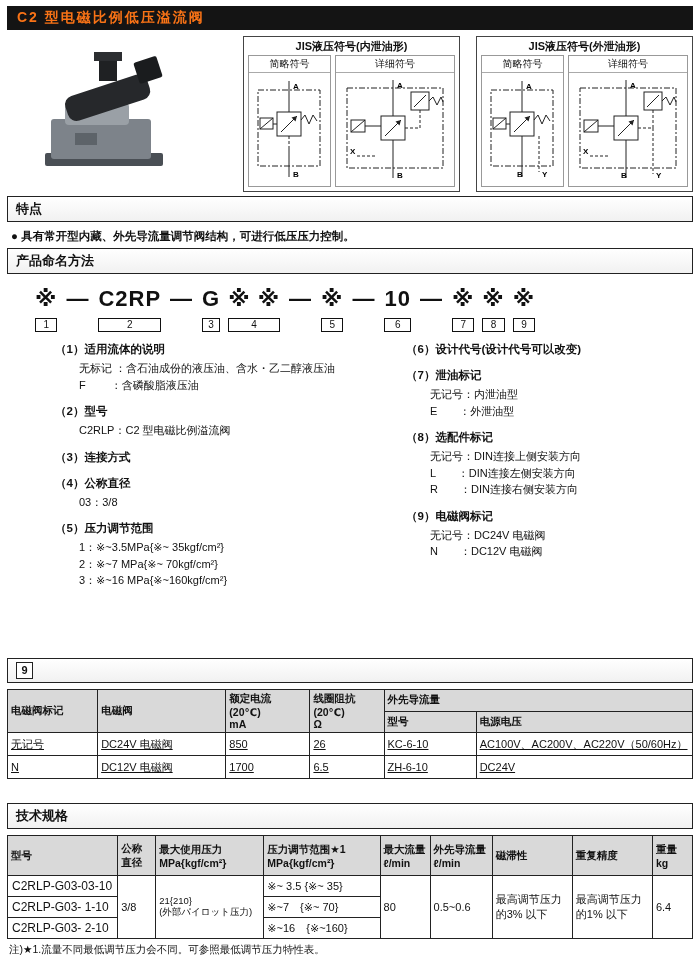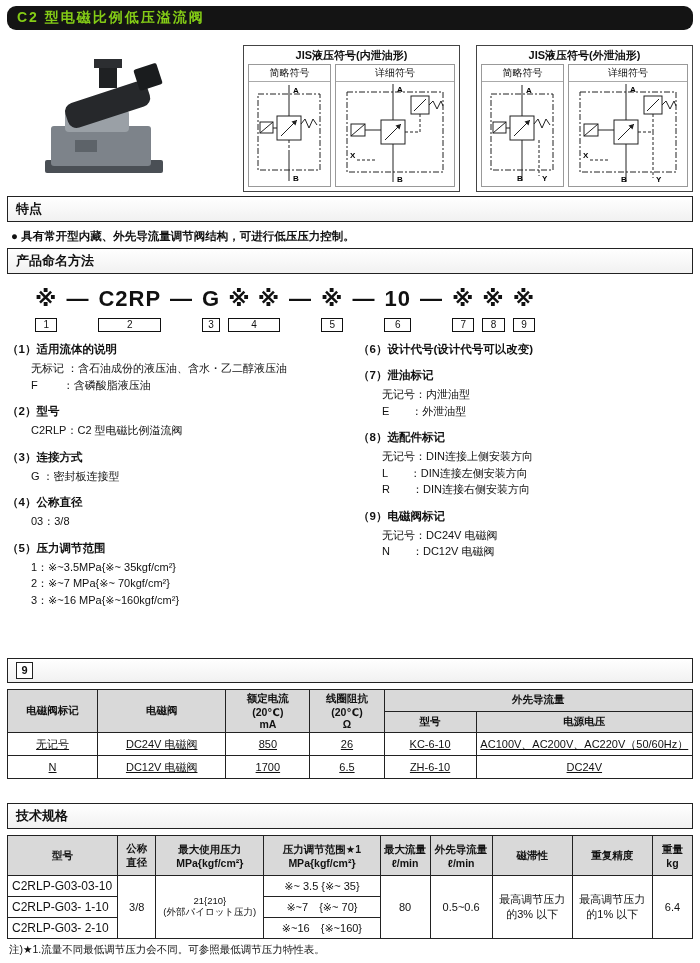--- a/index.html
+++ b/index.html
@@ -4,25 +4,25 @@
 <style>
   * { margin:0; padding:0; box-sizing:border-box; }
   html,body { background:#fff; }
   body {
     width:700px; height:963px; overflow:hidden; position:relative;
     font-family:"Liberation Sans","DejaVu Sans",sans-serif; color:#111;
   }
   .page { padding:6px 7px; }
 
   .title-bar {
-    background:#141414; color:#84cc16; font-weight:bold; font-size:14px;
-    padding:3px 10px; letter-spacing:2px;border-radius:9px;
+    background:#141414; color:#f97316; font-weight:bold; font-size:14px;
+    padding:3px 10px; letter-spacing:2px;
   }
 
-  .top-row { display:flex; gap:16px; margin-top:6px; height:156px;align-items:flex-end; }
+  .top-row { display:flex; gap:16px; margin-top:6px; height:156px; }
   .photo-area { width:220px; display:flex; align-items:center; justify-content:center; }
   .jis-box { flex:1; border:1px solid #444; display:flex; flex-direction:column; background:#fff; }
   .jis-title { font-size:11px; font-weight:bold; text-align:center; padding:2px 0 1px; }
   .jis-inner { flex:1; display:flex; gap:4px; padding:0 4px 4px; }
   .jis-cell { border:1px solid #999; display:flex; flex-direction:column; background:#fff; }
   .jis-cell.simple { width:40%; }
   .jis-cell.detail { flex:1; }
   .jis-cell-label { font-size:10px; text-align:center; border-bottom:1px solid #aaa; padding:1px 0; }
   .jis-draw { flex:1; display:flex; align-items:center; justify-content:center; }
 
@@ -42,27 +42,27 @@
   .code-row { display:flex; align-items:flex-start; margin:12px 0 4px 24px; }
   .seg { display:flex; flex-direction:column; align-items:center; margin:0 4px; }
   .seg-text { font-size:22px; font-weight:bold; line-height:26px; letter-spacing:1px; white-space:nowrap; }
   .seg-dash .seg-text { margin:0 1px; }
   .seg-box {
     align-self:stretch; border:1px solid #111; height:14px; line-height:12px;
     font-size:10px; text-align:center; margin-top:6px; min-width:16px;
   }
 
   .explain-cols { display:flex; gap:16px; margin-top:10px; font-size:11px; min-height:292px; }
-  .col { flex:1; }
+  .col { flex:1;margin-left:48px; }
   .exp-item { margin-bottom:11px; }
   .exp-head { font-weight:bold; font-size:11.5px; margin-bottom:3px; }
   .exp-line { padding-left:24px; line-height:1.5; }
 
   table { border-collapse:collapse; width:100%; margin-top:6px; table-layout:fixed; }
-  th,td { border:1px solid #222; font-size:11px; text-align:center; padding:2px 3px; vertical-align:middle; }
+  th,td { border:1px solid #222; font-size:11px; text-align:left; padding:2px 3px; vertical-align:middle; }
   th { background:#d9d9d9; font-weight:bold; font-size:10.5px; }
   .pre { white-space:pre-line; }
   .t1 tbody tr { height:23px;text-decoration:underline; }
   .t2 th { height:40px; }
   .t2 tbody tr { height:21px; }
   .t2 td.model { text-align:left; padding-left:4px; font-size:12px; }
   .t2 td.small { font-size:9.5px; }
 
   .numbox {
     border:1px solid #222; width:17px; height:17px; line-height:15px; text-align:center;
@@ -268,21 +268,20 @@
         <div class="exp-head">（1）适用流体的说明</div>
         <div class="exp-line">无标记 ：含石油成份的液压油、含水・乙二醇液压油</div>
         <div class="exp-line">F　　 ：含磷酸脂液压油</div>
       </div>
       <div class="exp-item">
         <div class="exp-head">（2）型号</div>
         <div class="exp-line">C2RLP：C2 型电磁比例溢流阀</div>
       </div>
       <div class="exp-item">
         <div class="exp-head">（3）连接方式</div>
-        <div class="exp-line">G ：密封板连接型</div>
       </div>
       <div class="exp-item">
         <div class="exp-head">（4）公称直径</div>
         <div class="exp-line">03：3/8</div>
       </div>
       <div class="exp-item">
         <div class="exp-head">（5）压力调节范围</div>
         <div class="exp-line">1：※~3.5MPa{※~ 35kgf/cm²}</div>
         <div class="exp-line">2：※~7 MPa{※~ 70kgf/cm²}</div>
         <div class="exp-line">3：※~16 MPa{※~160kgf/cm²}</div>

